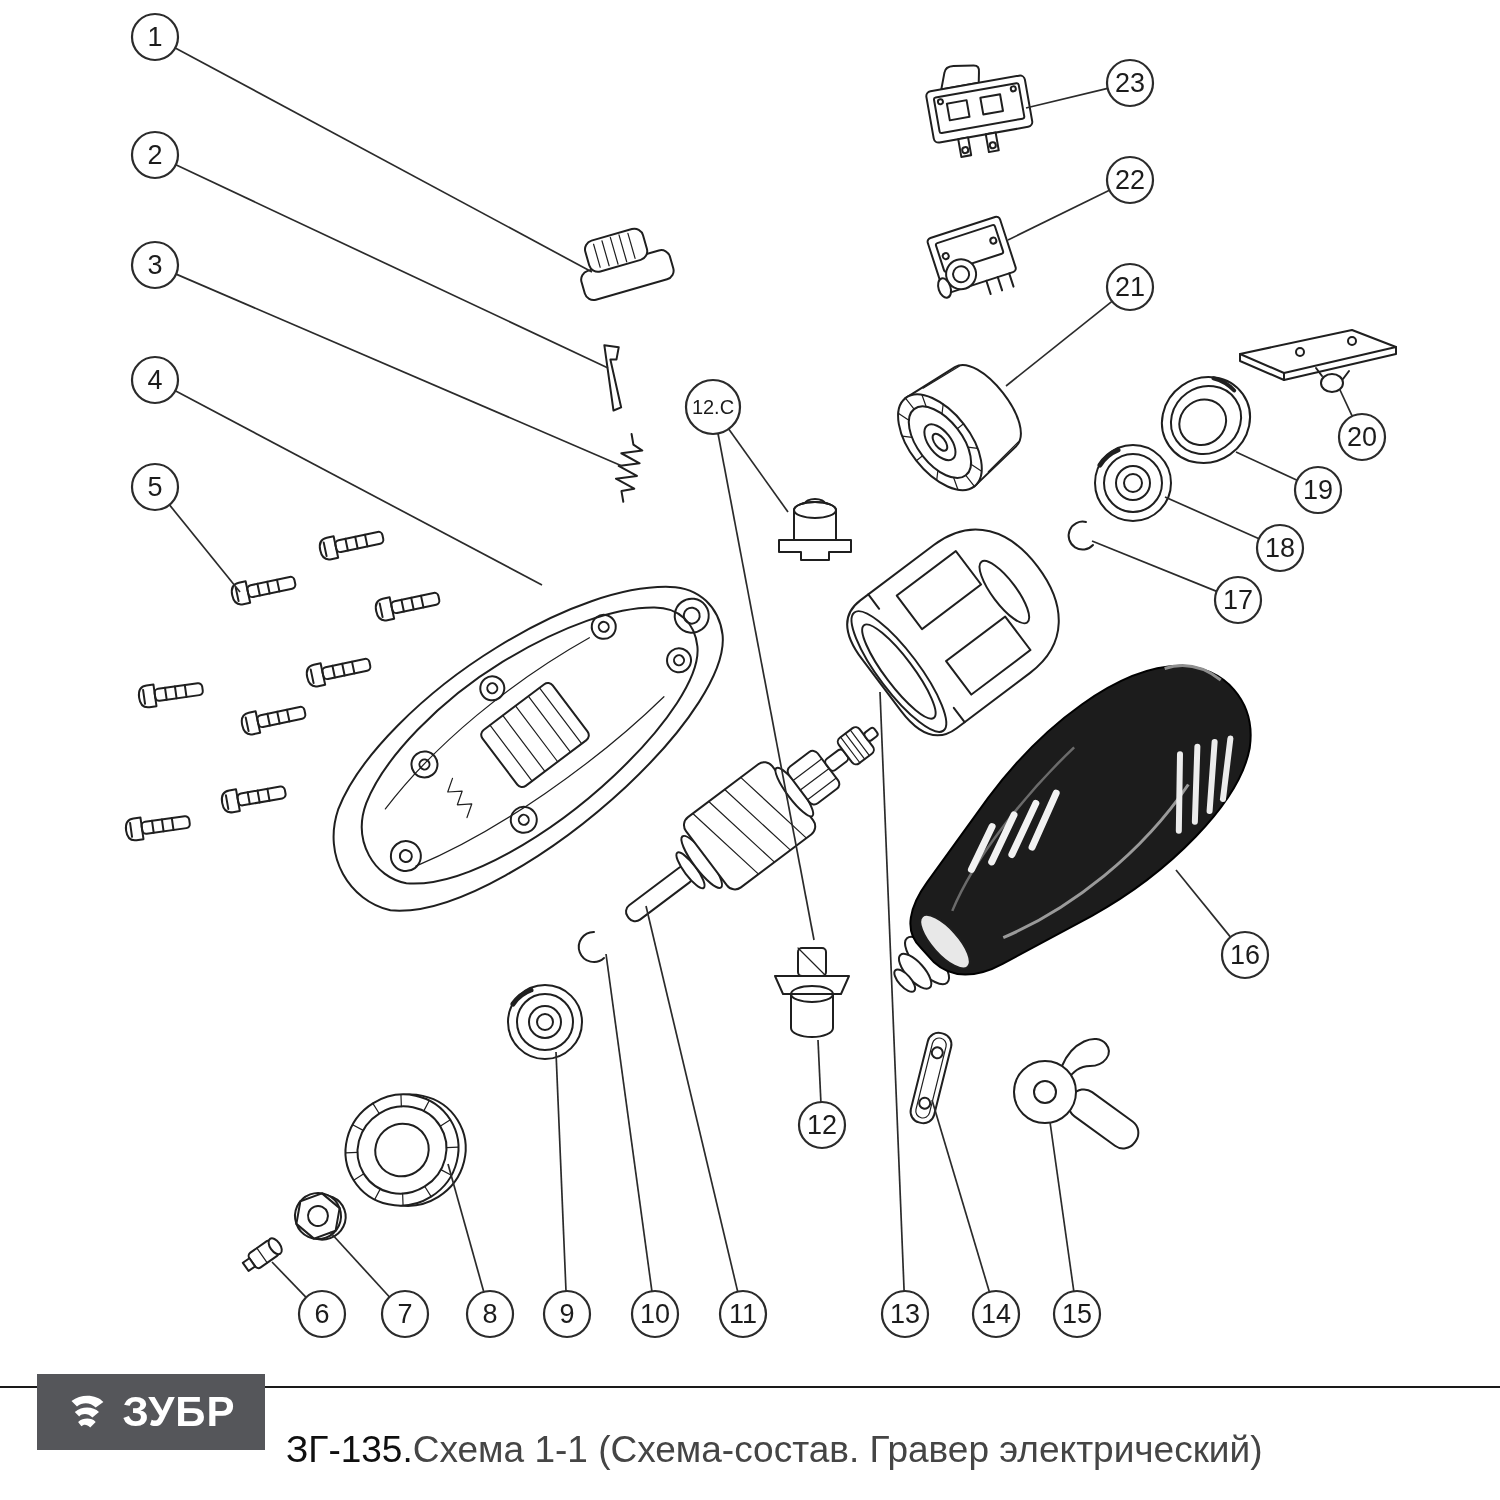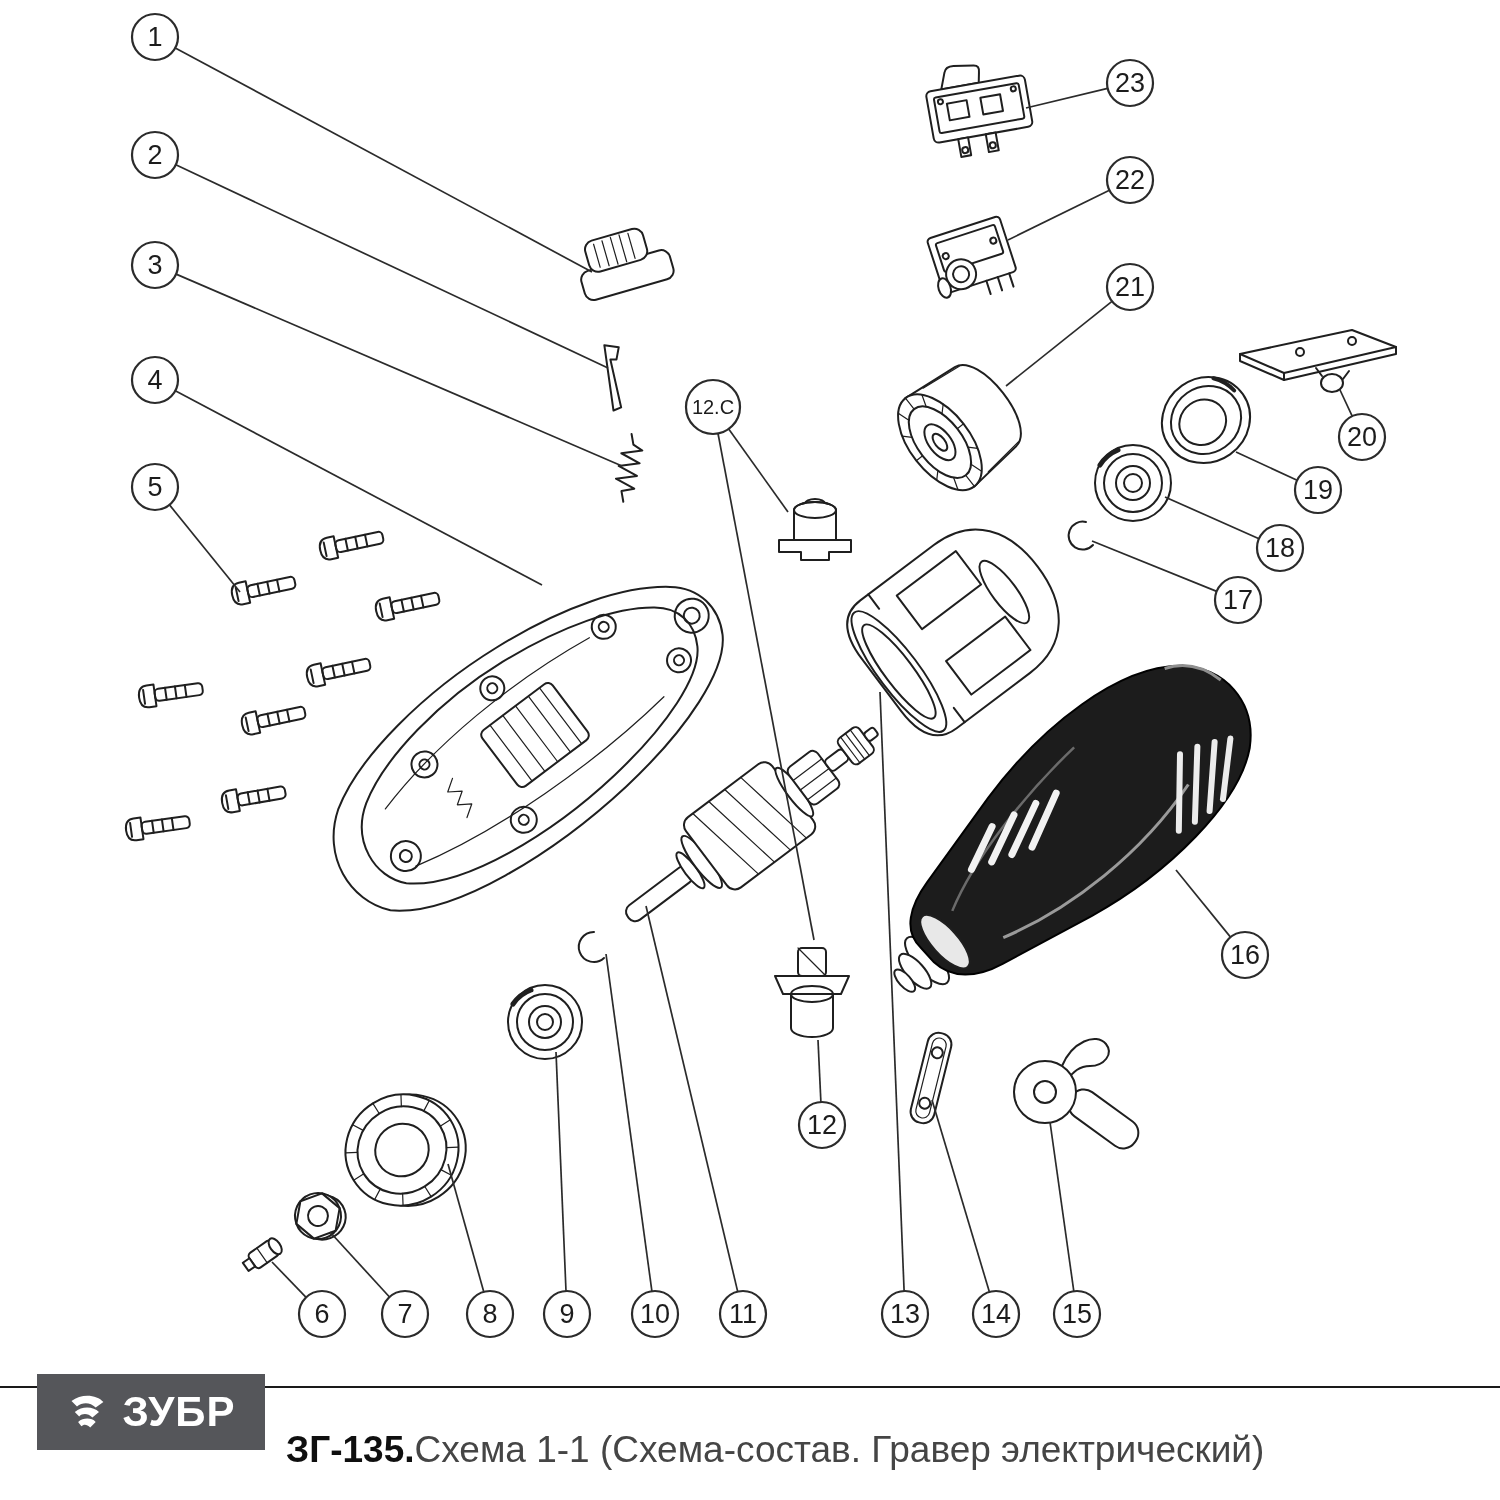--- a/index.html
+++ b/index.html
@@ -16,21 +16,21 @@
   .art{stroke:#1f1f1f;stroke-width:2;fill:none;stroke-linecap:round;stroke-linejoin:round}
   .wfill{fill:#ffffff}
   .thin{stroke-width:1.2}
 
   
   .divider{position:absolute;left:0;top:1386px;width:1500px;height:2px;background:#1a1a1a}
   .logo-box{position:absolute;left:37px;top:1374px;width:228px;height:76px;background:#55565a;
             display:flex;align-items:center;justify-content:center;gap:12px}
   .logo-text{color:#ffffff;font-weight:700;font-size:42px;letter-spacing:1px}
   .title-line{position:absolute;left:286px;top:1429px;font-size:37px;color:#454545;white-space:nowrap}
-  .title-model{font-weight:700;color:#0f0f0f}
+  .title-model{font-weight:400;color:#0f0f0f}
   .title-rest{}
 </style>
 </head>
 <body>
 
 <div class="stage">
 
 <svg id="diagram-svg" class="diagram" width="1500" height="1500" viewBox="0 0 1500 1500">
   <defs>
     <g id="screw">

